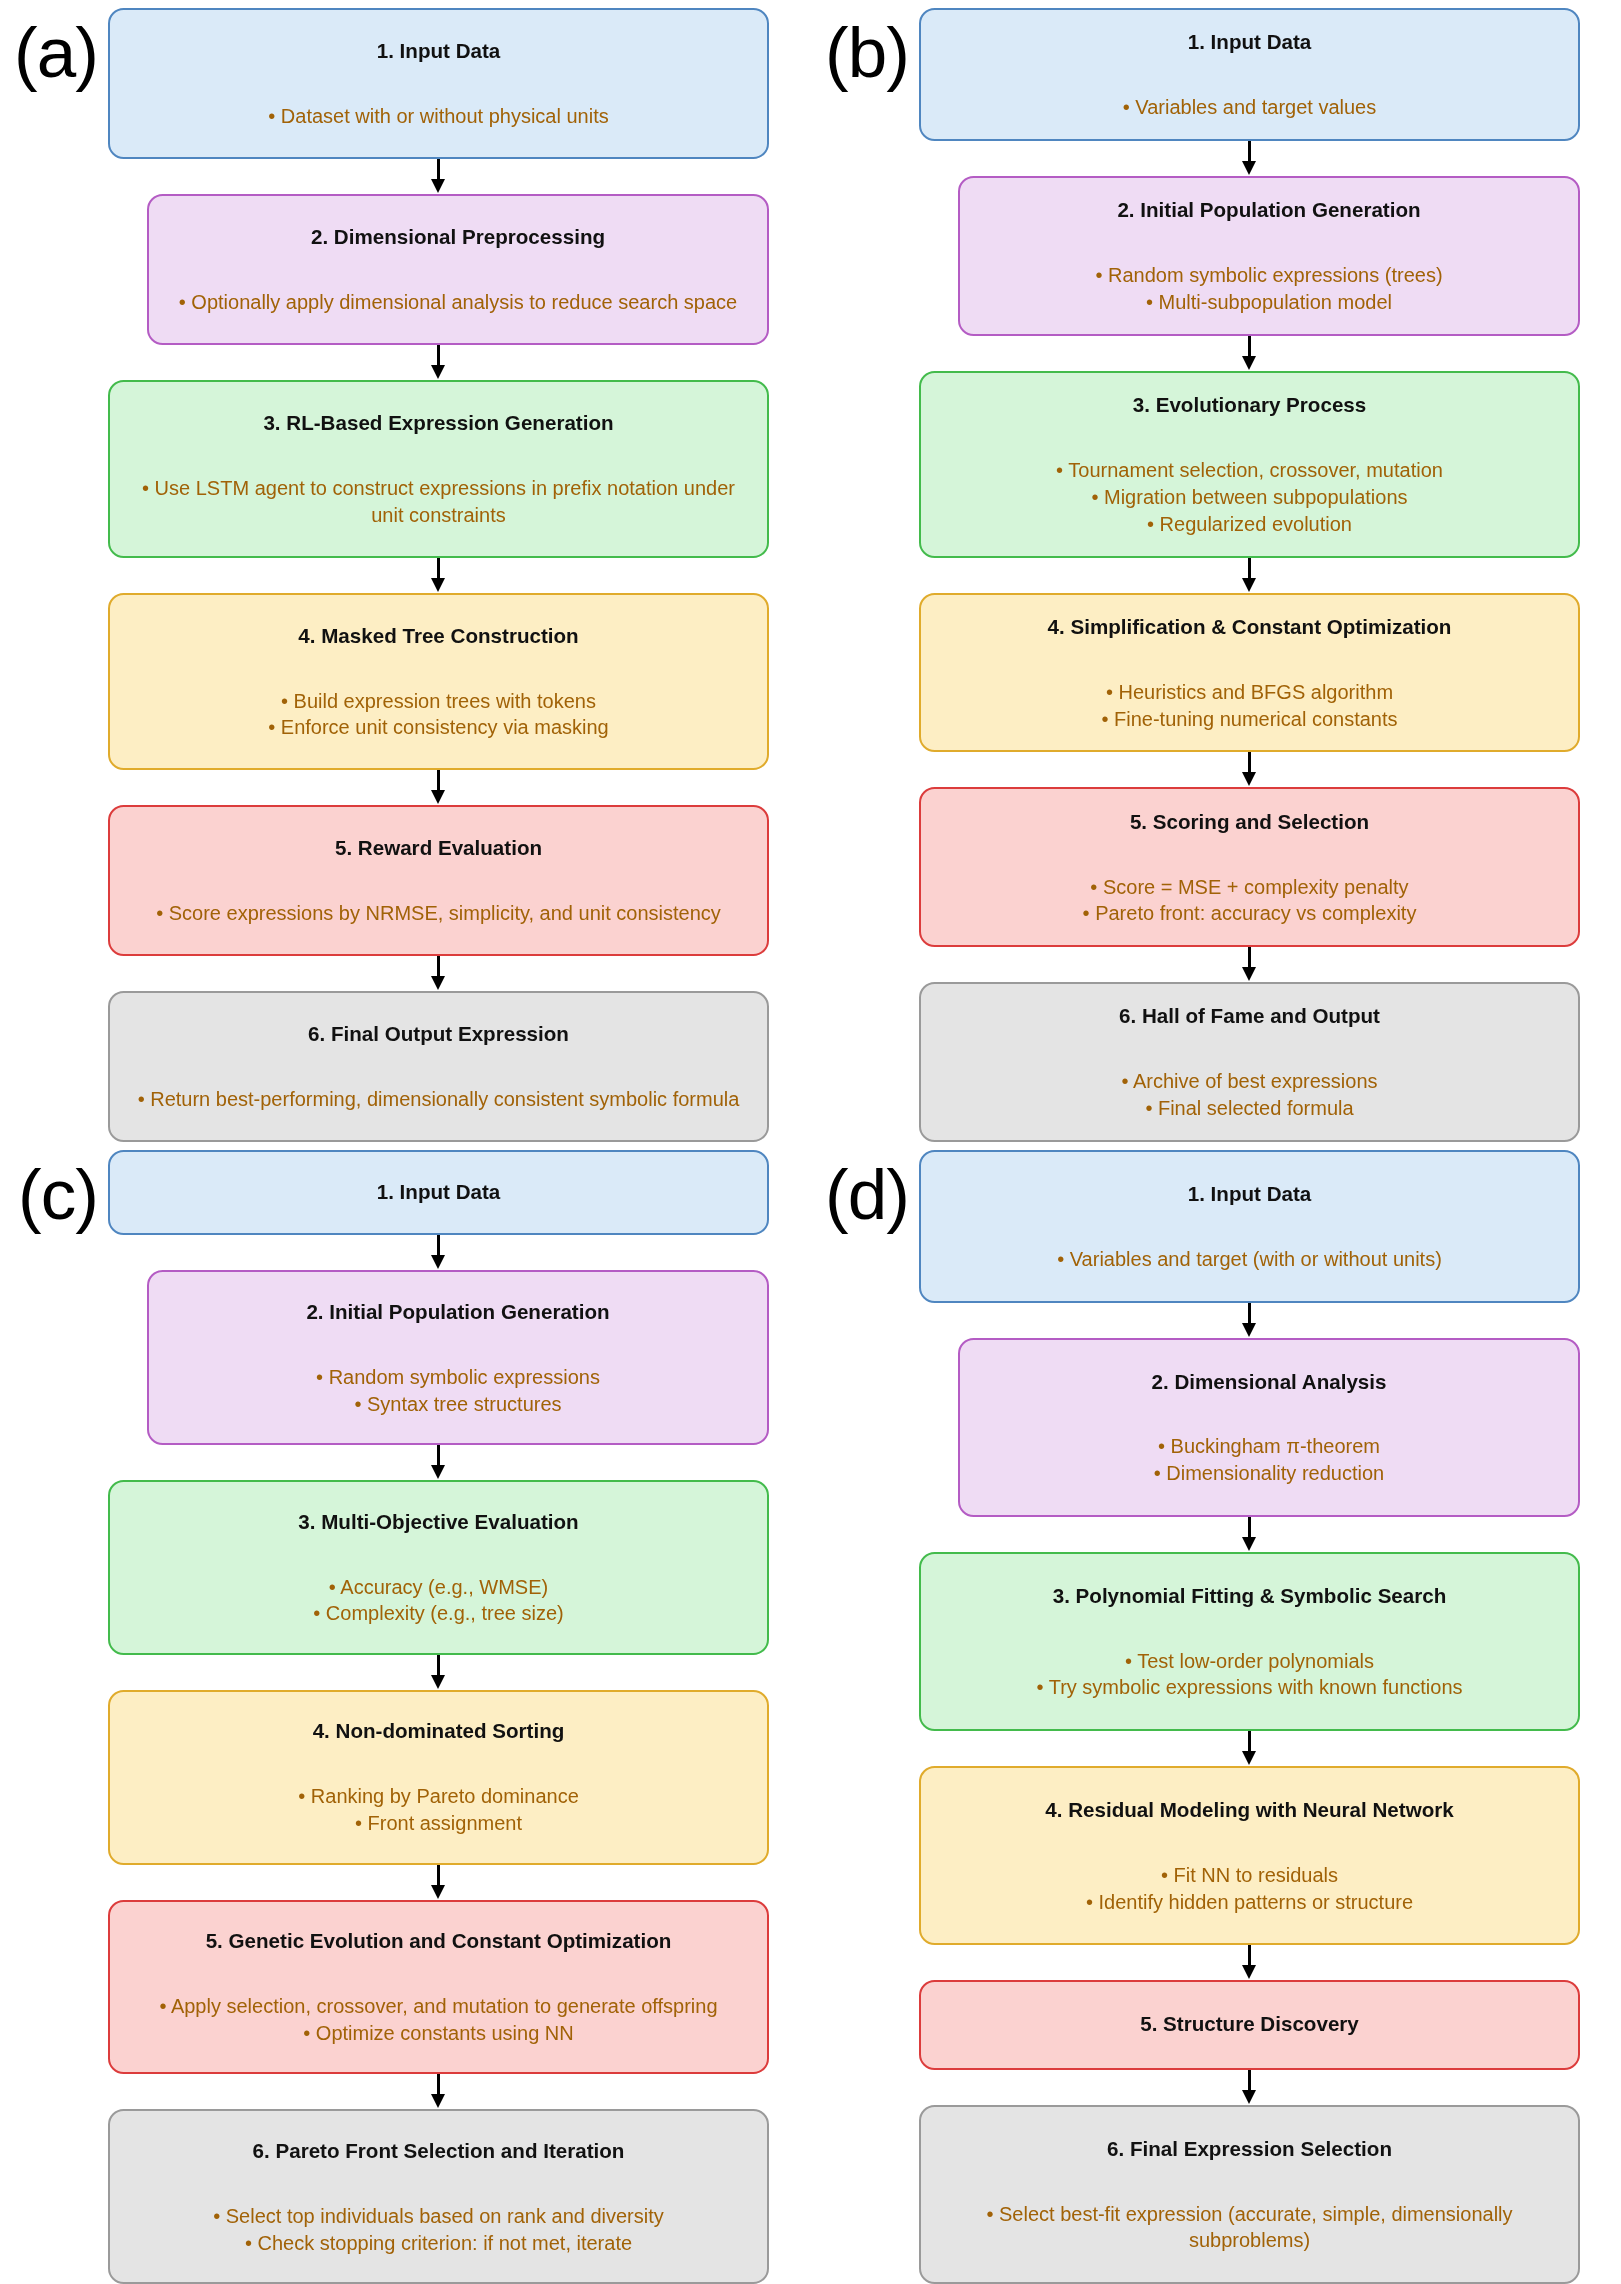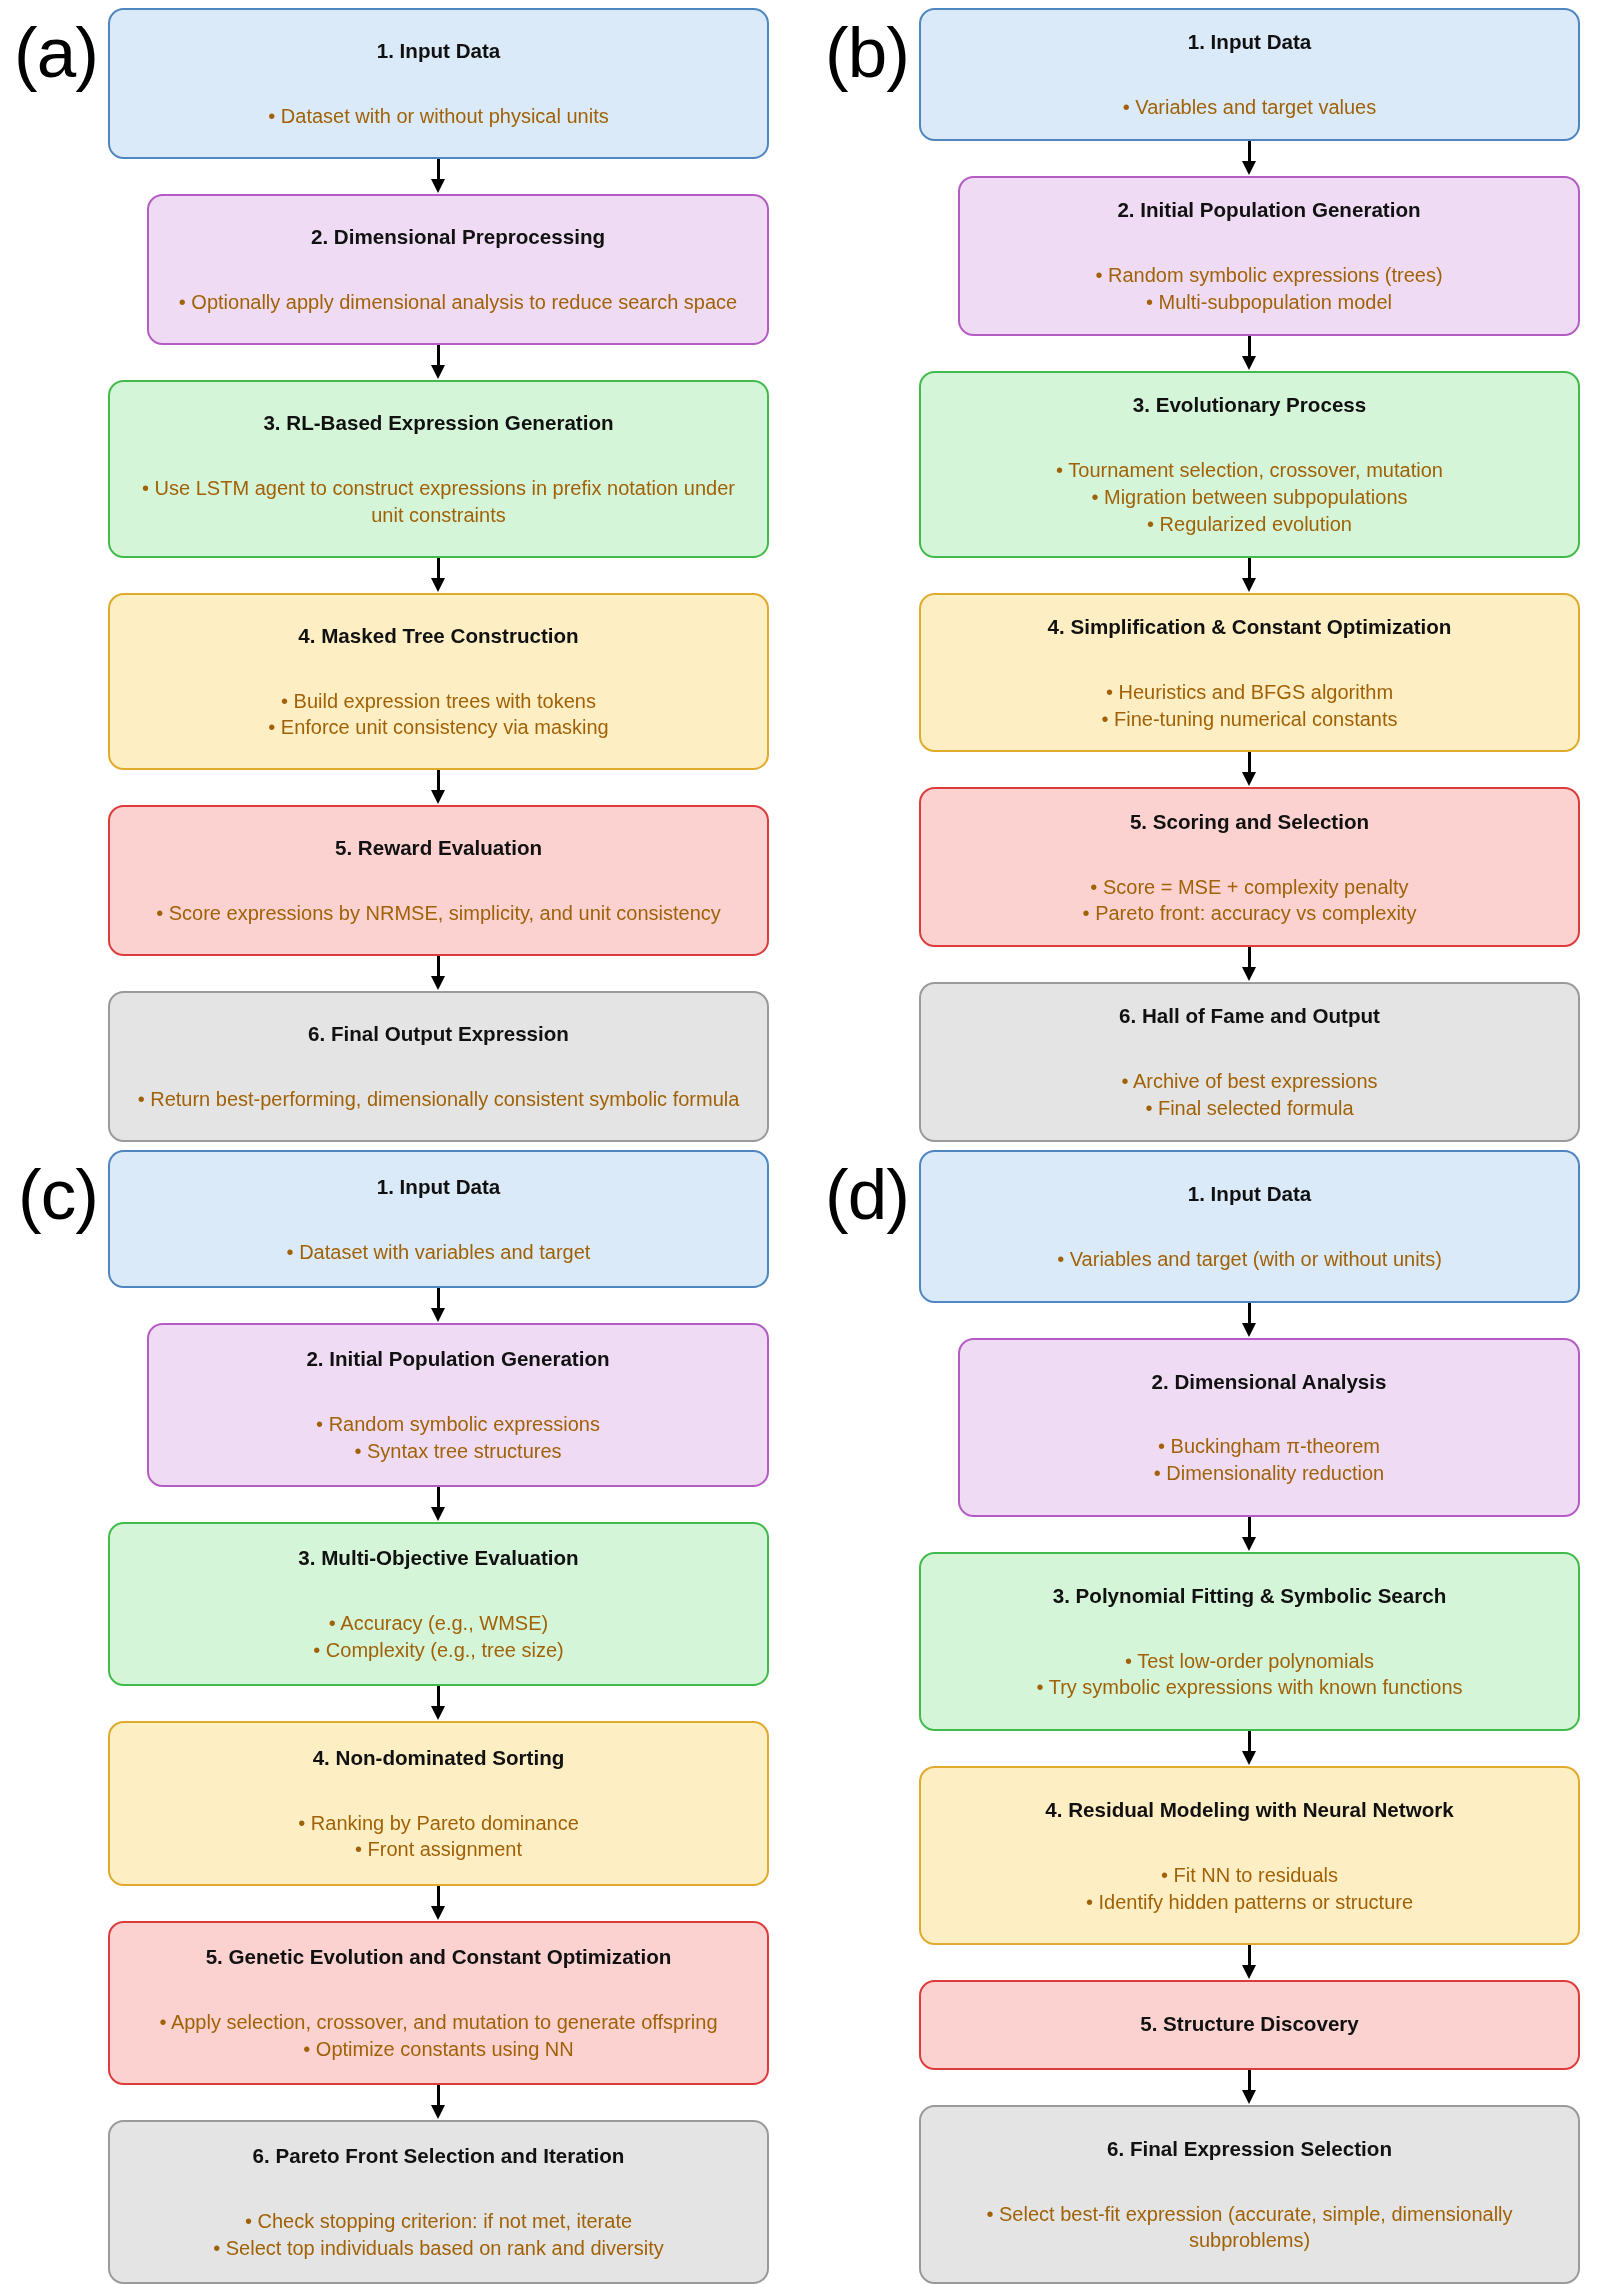--- a/index.html
+++ b/index.html
@@ -237,23 +237,20 @@
             <li>• Final selected formula</li>
           </ul>
         </div>
       </div>
     </div>
     <div class="panel">
       <div class="panel-label">(c)</div>
       <div class="flow">
         <div class="node c-blue">
           <div class="node-title">1. Input Data</div>
-          <ul class="node-bullets">
-            <li>• Dataset with variables and target</li>
-          </ul>
         </div>
         <div class="arrow">
           <div class="shaft"></div>
           <div class="head"></div>
         </div>
         <div class="node c-purple">
           <div class="node-title">2. Initial Population Generation</div>
           <ul class="node-bullets">
             <li>• Random symbolic expressions</li>
             <li>• Syntax tree structures</li>
@@ -292,22 +289,22 @@
             <li>• Optimize constants using NN</li>
           </ul>
         </div>
         <div class="arrow">
           <div class="shaft"></div>
           <div class="head"></div>
         </div>
         <div class="node c-gray">
           <div class="node-title">6. Pareto Front Selection and Iteration</div>
           <ul class="node-bullets">
+            <li>• Select top individuals based on rank and diversity</li>
             <li>• Check stopping criterion: if not met, iterate</li>
-            <li>• Select top individuals based on rank and diversity</li>
           </ul>
         </div>
       </div>
     </div>
     <div class="panel">
       <div class="panel-label">(d)</div>
       <div class="flow">
         <div class="node c-blue">
           <div class="node-title">1. Input Data</div>
           <ul class="node-bullets">

